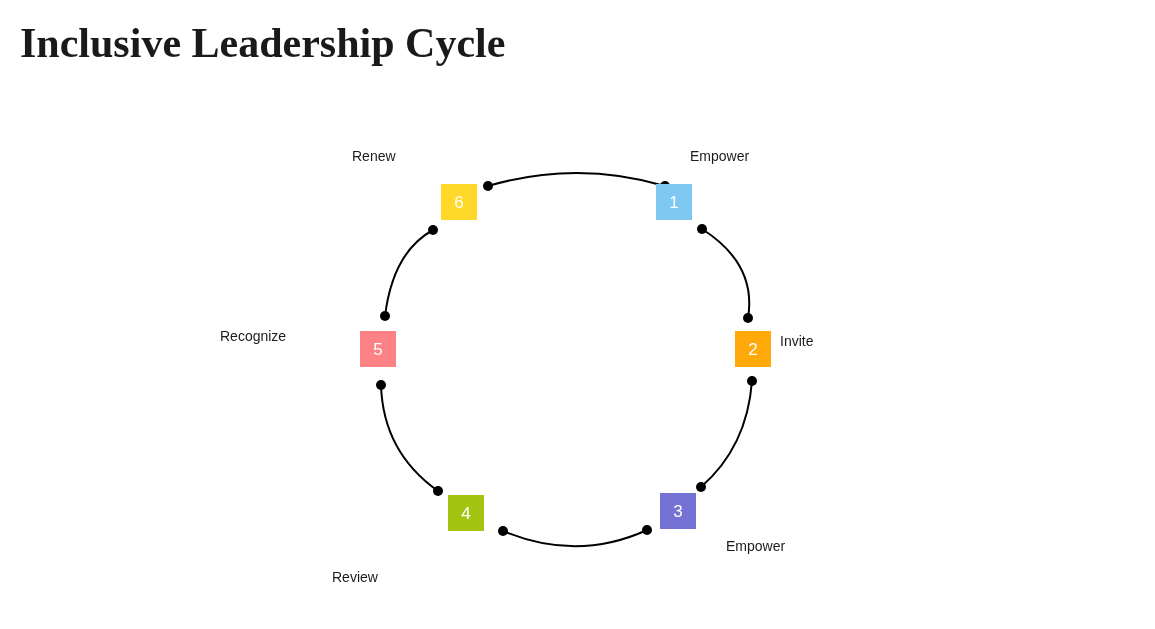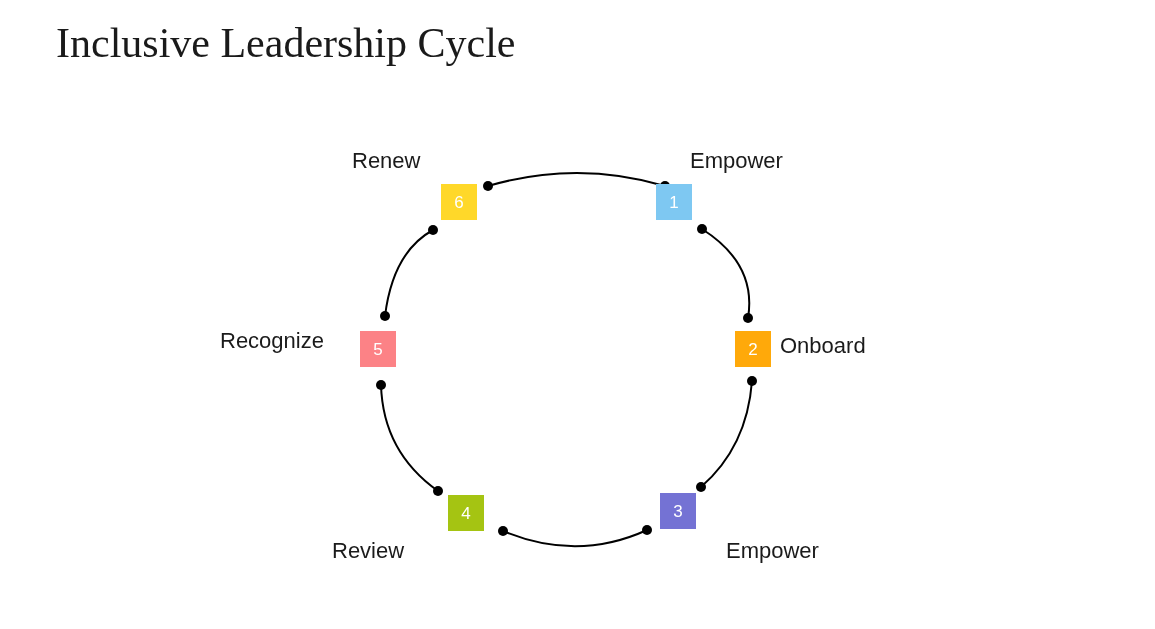--- a/index.html
+++ b/index.html
@@ -13,25 +13,24 @@
     font-family: "Liberation Sans", sans-serif;
     overflow: hidden;
     position: relative;
   }
   #page-title {
     position: absolute;
     left: 20px;
     top: 19px;
     font-family: "Liberation Serif", serif;
     font-size: 42px;
-    font-weight: 400;
+    font-weight: 700;
     color: #1a1a1a;
     letter-spacing: 0px;
     white-space: nowrap;
-    margin-left: 36px;
   }
   #cycle-diagram {
     position: absolute;
     left: 0;
     top: 0;
     width: 1155px;
     height: 629px;
   }
   #arc-layer {
     position: absolute;
@@ -52,21 +51,21 @@
   .cycle-node .node-number {
     color: #ffffff;
     font-family: "Liberation Sans", sans-serif;
     font-size: 17px;
     font-weight: 400;
     line-height: 1;
   }
   .node-label {
     position: absolute;
     font-family: "Liberation Sans", sans-serif;
-    font-size: 22px;
+    font-size: 14px;
     font-weight: 400;
     color: #1b1b1b;
     white-space: nowrap;
   }
 </style>
 </head>
 <body>
 
 <div id="page-title">Inclusive Leadership Cycle</div>
 
@@ -104,29 +103,29 @@
       </g>
     </svg>
   <div id="node-layer">
       <div class="cycle-node" style="left: 656px; top: 184px; background: rgb(126, 200, 242);">
         <span class="node-number">1</span>
       </div>
       <div class="node-label" style="left: 690px; top: 148px; right: auto;">Empower</div>
       <div class="cycle-node" style="left: 735px; top: 331px; background: rgb(255, 169, 10);">
         <span class="node-number">2</span>
       </div>
-      <div class="node-label" style="left: 780px; top: 333px; right: auto;">Onboard</div>
+      <div class="node-label" style="left: 780px; top: 333px; right: auto;">Invite</div>
       <div class="cycle-node" style="left: 660px; top: 493px; background: rgb(116, 114, 212);">
         <span class="node-number">3</span>
       </div>
       <div class="node-label" style="left: 726px; top: 538px; right: auto;">Empower</div>
       <div class="cycle-node" style="left: 448px; top: 495px; background: rgb(165, 196, 18);">
         <span class="node-number">4</span>
       </div>
-      <div class="node-label" style="left: 332px; top: 538px; right: auto;">Review</div>
+      <div class="node-label" style="left: 332px; top: 569px; right: auto;">Review</div>
       <div class="cycle-node" style="left: 360px; top: 331px; background: rgb(252, 130, 134);">
         <span class="node-number">5</span>
       </div>
       <div class="node-label" style="left: 220px; top: 328px; right: auto;">Recognize</div>
       <div class="cycle-node" style="left: 441px; top: 184px; background: rgb(255, 216, 41);">
         <span class="node-number">6</span>
       </div>
       <div class="node-label" style="left: 352px; top: 148px; right: auto;">Renew</div>
     </div>
 </div>

